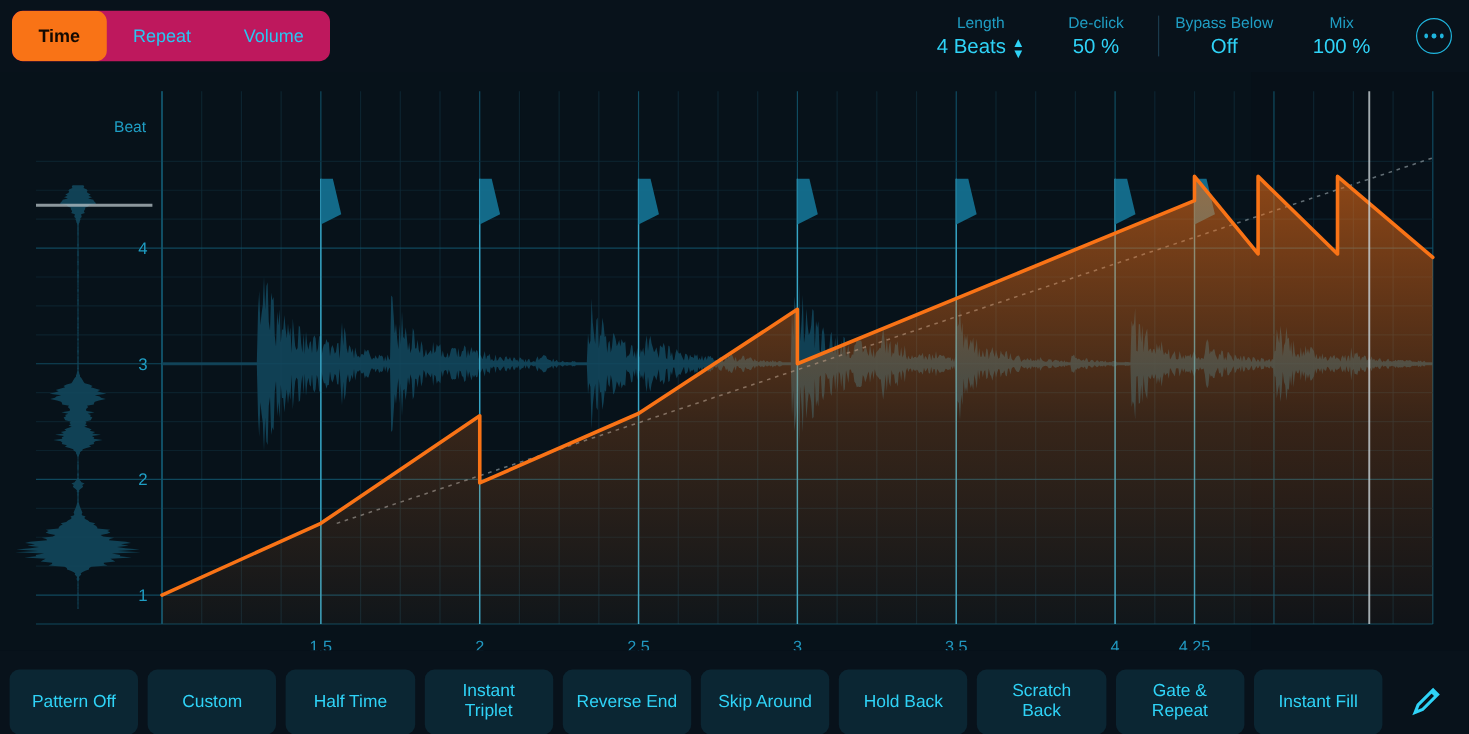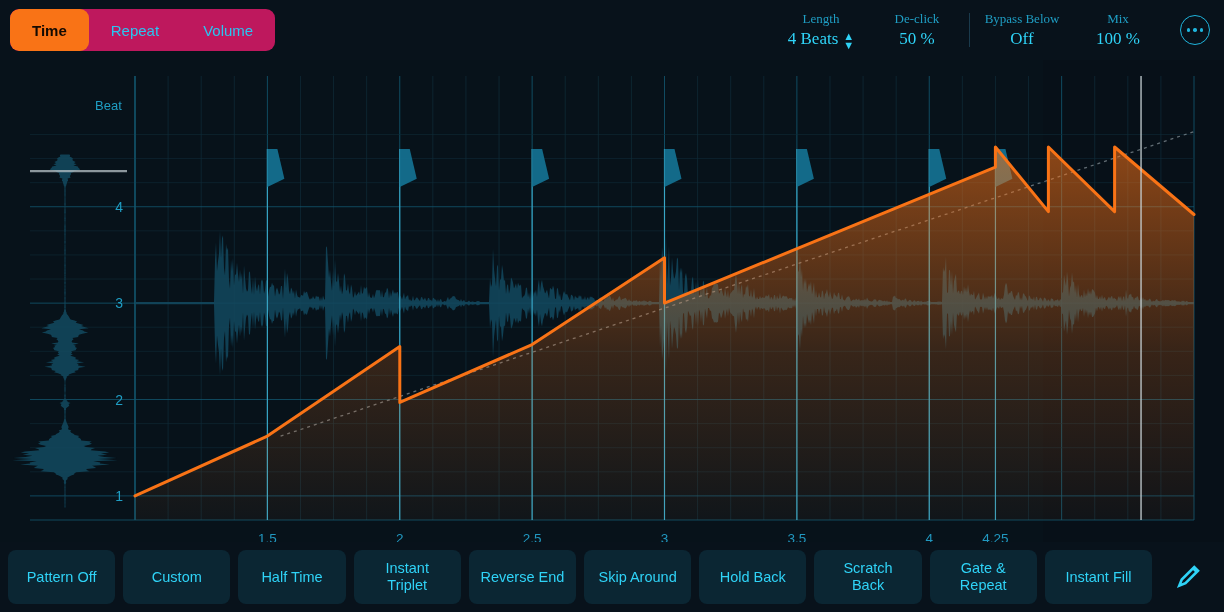--- a/index.html
+++ b/index.html
@@ -29,21 +29,21 @@
     white-space:nowrap;
   }
   .mode-tab.active { background:#f97316; color:#140a02; font-weight:bold; }
 
   #param-group {
     position:absolute; right:14px; top:0; height:60px;
     display:flex; align-items:center; gap:0px;
   }
   .param {
     display:flex; flex-direction:column; align-items:center; justify-content:center;
-    min-width:96px; padding:0 9px; cursor:pointer;font-family:Liberation Serif, serif;
+    min-width:96px; padding:0 9px; cursor:pointer;
   }
   .param .plabel { font-size:13px; color:#1f9ec4; line-height:18px; }
   .param .pvalue { font-size:17px; color:#2fd3f7; line-height:22px; display:flex; align-items:flex-end; gap:5px; white-space:nowrap;}
   .stepper { display:inline-block; font-size:11px; line-height:9px; color:#2fd3f7; }
   .stepper span { display:block; }
   .vdiv { width:1px; height:34px; background:#1a3a4c; margin:0 4px; }
   #more-btn {
     width:30px; height:30px; border-radius:50%;
     border:1.6px solid #1fb4dc; margin-left:14px;
     display:flex; align-items:center; justify-content:center; gap:3px;
@@ -58,21 +58,21 @@
   }
   #beat-label {
     position:absolute; left:95px; top:38px; font-size:13px; color:#1f9ec4;
   }
   #svg-graph { position:absolute; left:0; top:0; }
 
   
   #preset-bar {
     position:absolute; left:0; top:542px; width:1224px; height:70px;
     background:#08121b;
-    display:flex; align-items:center; padding:0 8px; gap:8px;
+    display:flex; align-items:flex-end; padding:0 8px; gap:8px;
   }
   .preset {
     flex:1 1 0; height:54px; border-radius:8px;
     background:#0b2633;
     display:flex; align-items:center; justify-content:center; text-align:center;
     font-size:14.5px; color:#2fd3f7; line-height:17px; cursor:pointer;
     padding:0 4px;
   }
   .preset.active { background:#22b8d9; color:#06212c; font-weight:bold; }
   #pencil-btn {

